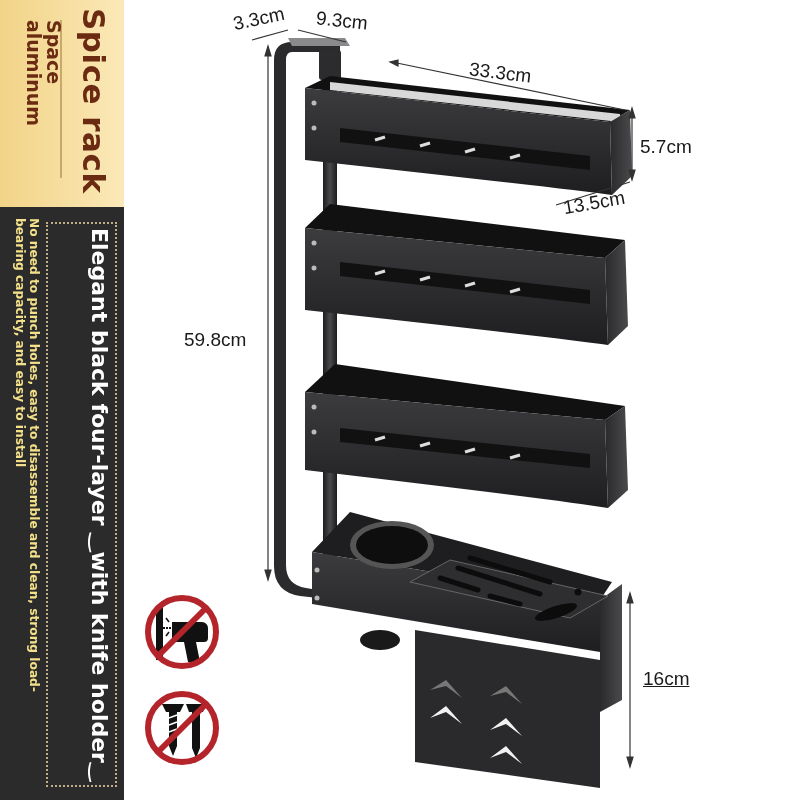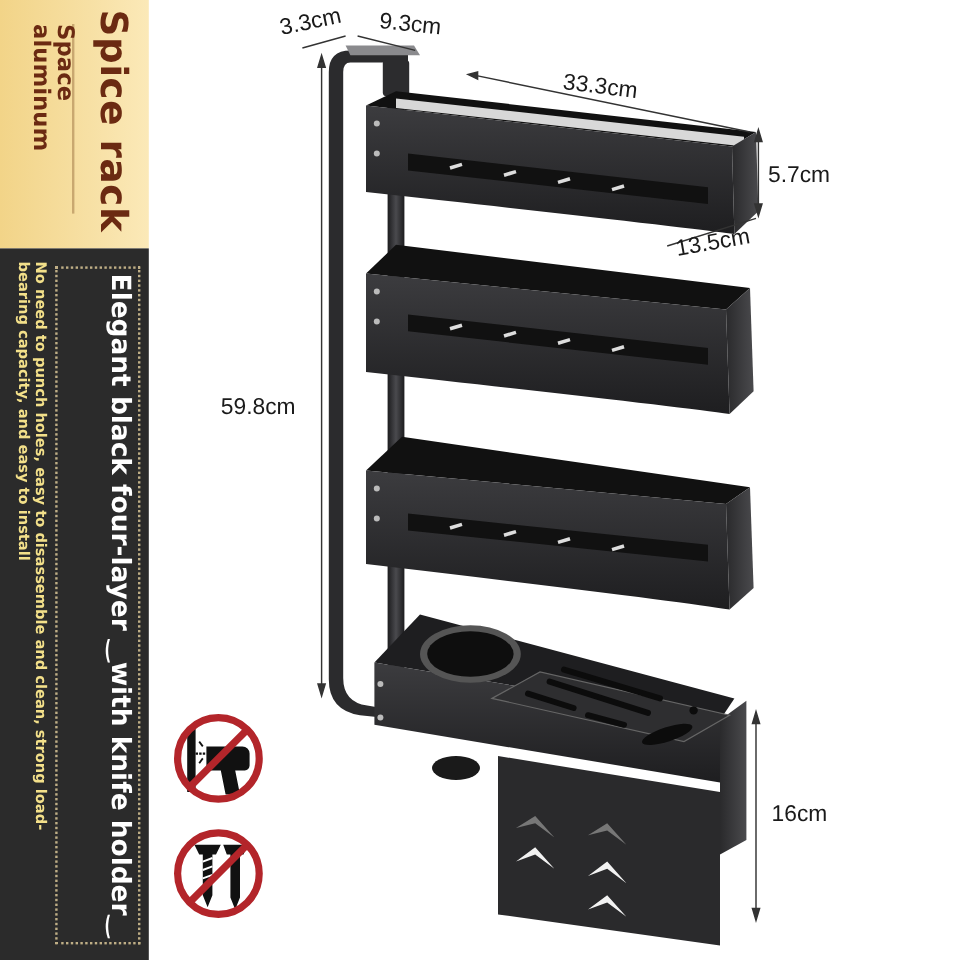--- a/index.html
+++ b/index.html
@@ -217,13 +217,13 @@
     <path d="M627 757 L630 767 L633 757 Z"></path>
   </g>
 </svg>
 
 <div class="dim" style="left:233px; top:8px; transform:rotate(-12deg);">3.3cm</div>
 <div class="dim" style="left:316px; top:10px; transform:rotate(6deg);">9.3cm</div>
 <div class="dim" style="left:469px; top:62px; transform:rotate(7deg);">33.3cm</div>
 <div class="dim" style="left:640px; top:136px;">5.7cm</div>
 <div class="dim" style="left:563px; top:192px; transform:rotate(-10deg);">13.5cm</div>
 <div class="dim" style="left:184px; top:329px;">59.8cm</div>
-<div class="dim" style="left:643px; top:668px;">16cm</div>
+<div class="dim" style="left:643px; top:668px;text-decoration:underline;">16cm</div>
 
 </body></html>

